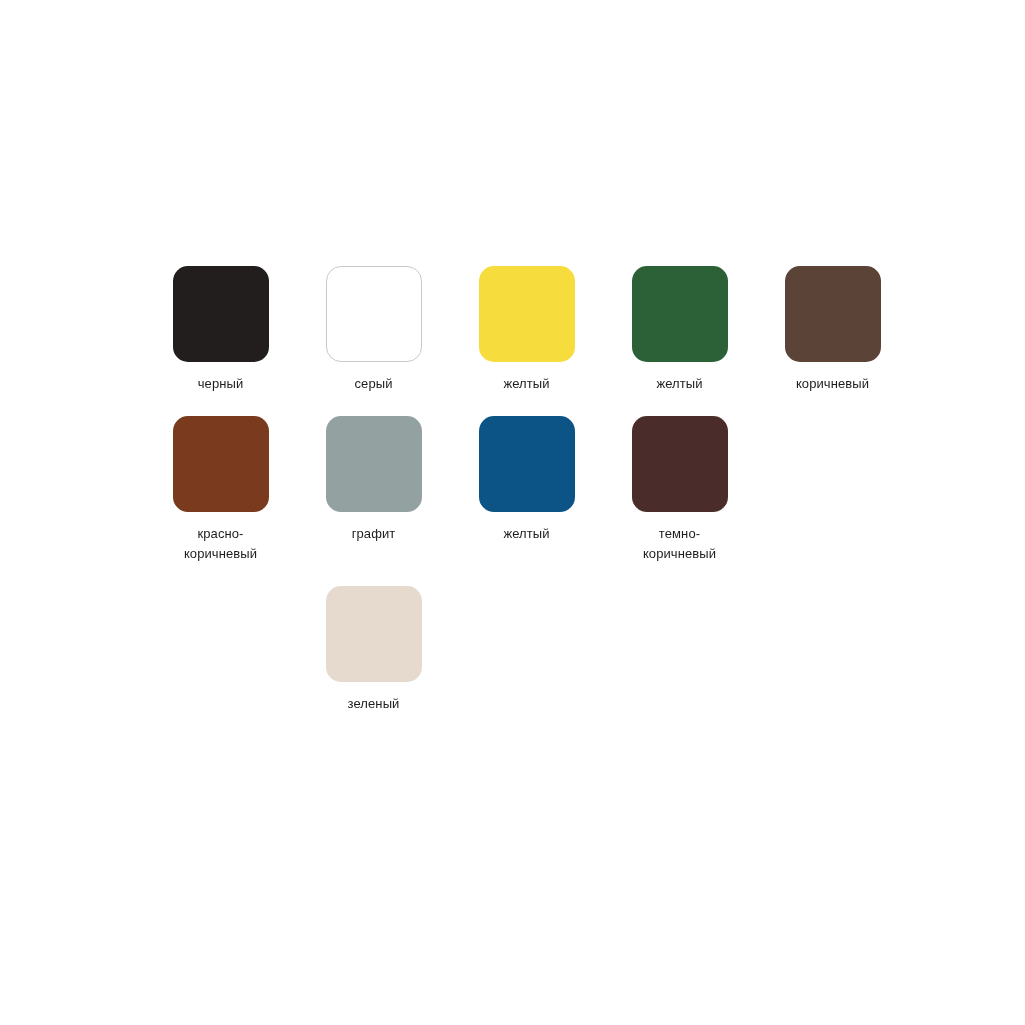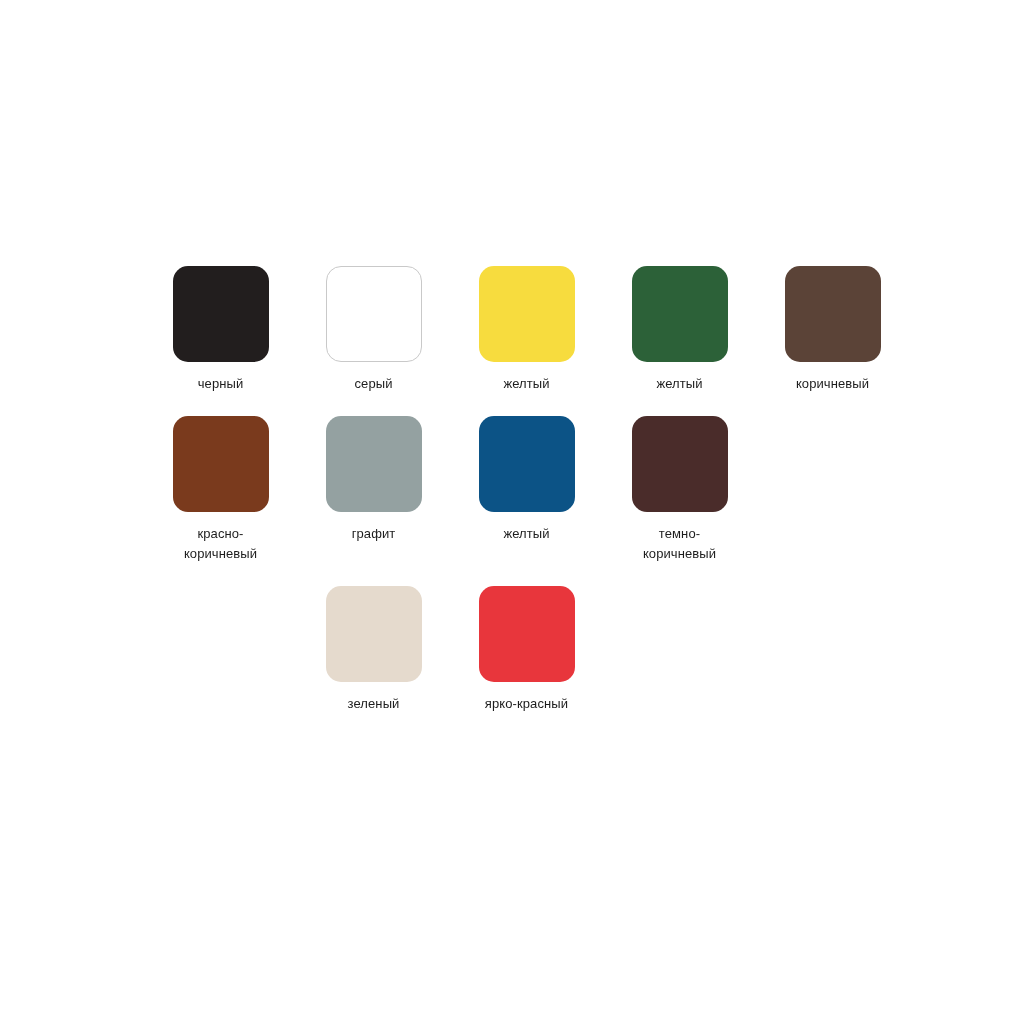--- a/index.html
+++ b/index.html
@@ -121,20 +121,16 @@
           <div class="label">темно-
 коричневый</div>
         </div>
       </div>
       <div class="row">
         <div class="cell spacer"></div>
         <div class="cell">
           <div class="swatch" title="бежевый" style="background: rgb(229, 218, 205);"></div>
           <div class="label">зеленый</div>
         </div>
-        <div class="cell">
-          <div class="swatch" title="ярко-красный" style="background: rgb(232, 54, 60);"></div>
-          <div class="label">ярко-красный</div>
-        </div>
         <div class="cell spacer"></div>
       </div>
     </div>
 </div>
 
 </body></html>

